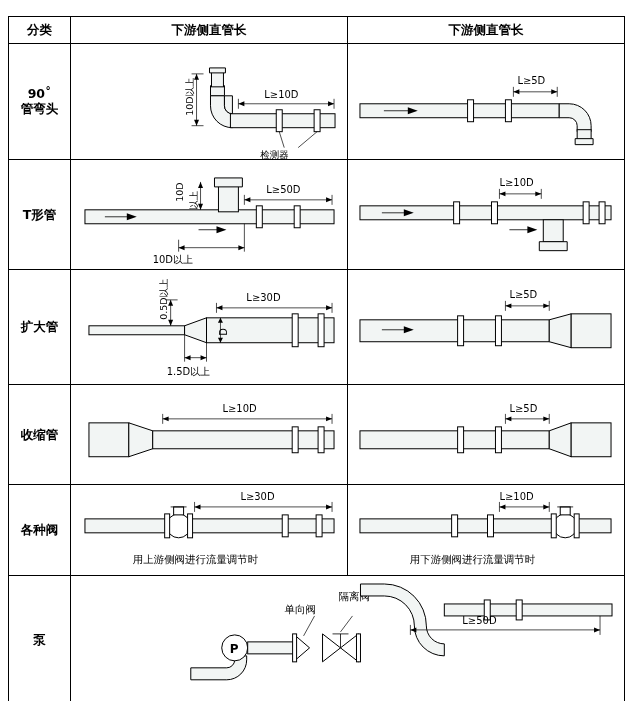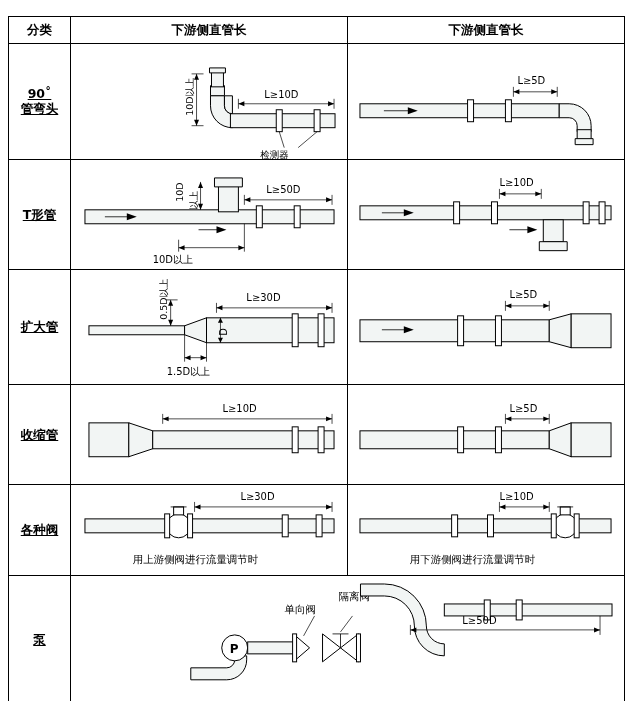--- a/index.html
+++ b/index.html
@@ -1,21 +1,21 @@
 <!DOCTYPE html>
 <html><head>
 <meta charset="utf-8">
 <style>
   html,body{margin:0;padding:0;background:#ffffff;}
   body{font-family:"DejaVu Sans","Liberation Sans",sans-serif;}
   #sheet{position:relative;width:632px;height:701px;background:#fff;}
   table.matrix{position:absolute;left:8px;top:16px;width:616px;height:688px;border-collapse:collapse;table-layout:fixed;}
   table.matrix td,table.matrix th{border:1px solid #000;padding:0;vertical-align:middle;}
   .hdr{height:26px;text-align:center;font-size:12.5px;font-weight:bold;color:#000;}
-  .cat{width:62px;text-align:center;font-size:12.5px;font-weight:bold;line-height:1.25;text-decoration:underline;}
+  .cat{width:62px;text-align:center;font-size:12.5px;font-weight:bold;line-height:1.25;}
   .cell{position:relative;}
   .cell svg{display:block;width:100%;height:100%;}
   .lbl{font-size:9.5px;}
   svg text{font-family:"DejaVu Sans","Liberation Sans",sans-serif;}
   .pipe{fill:#f2f5f4;stroke:#000;stroke-width:1;}
   .thin{fill:none;stroke:#000;stroke-width:0.8;}
   .dim{fill:none;stroke:#000;stroke-width:0.7;}
   .fillwhite{fill:#fff;stroke:#000;stroke-width:1;}
 </style>
 </head>

